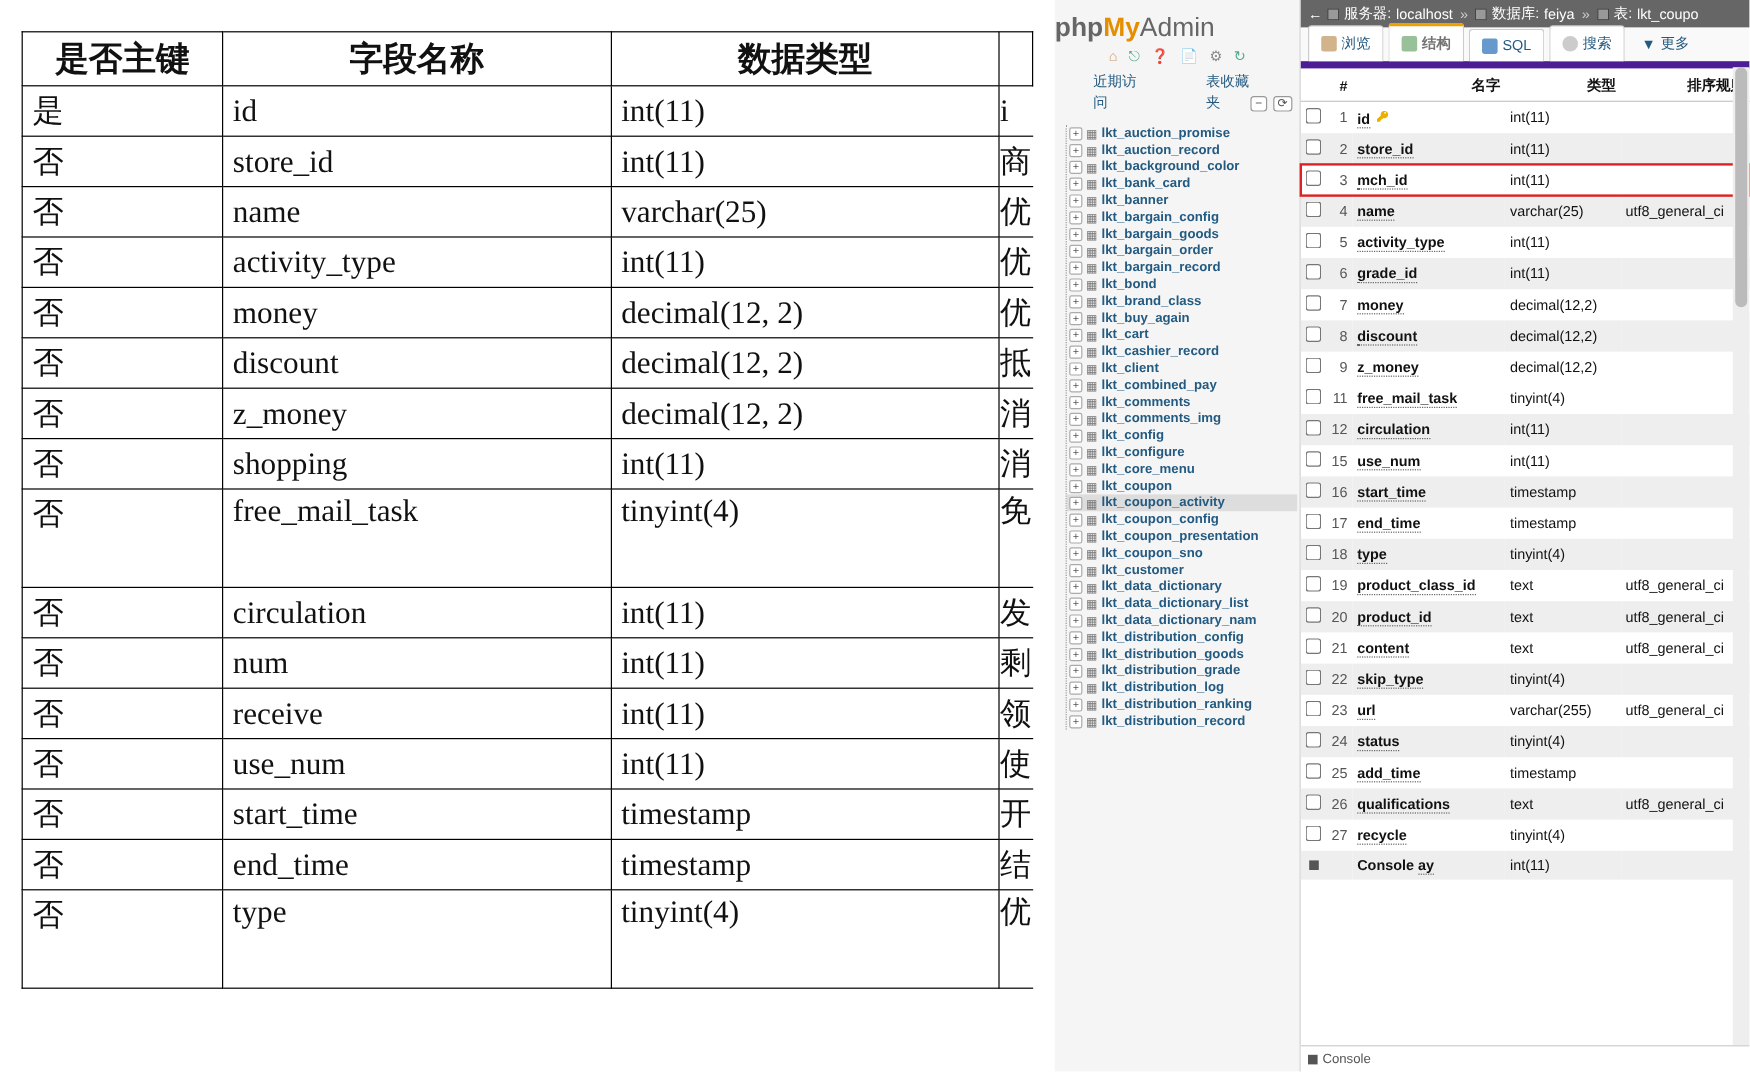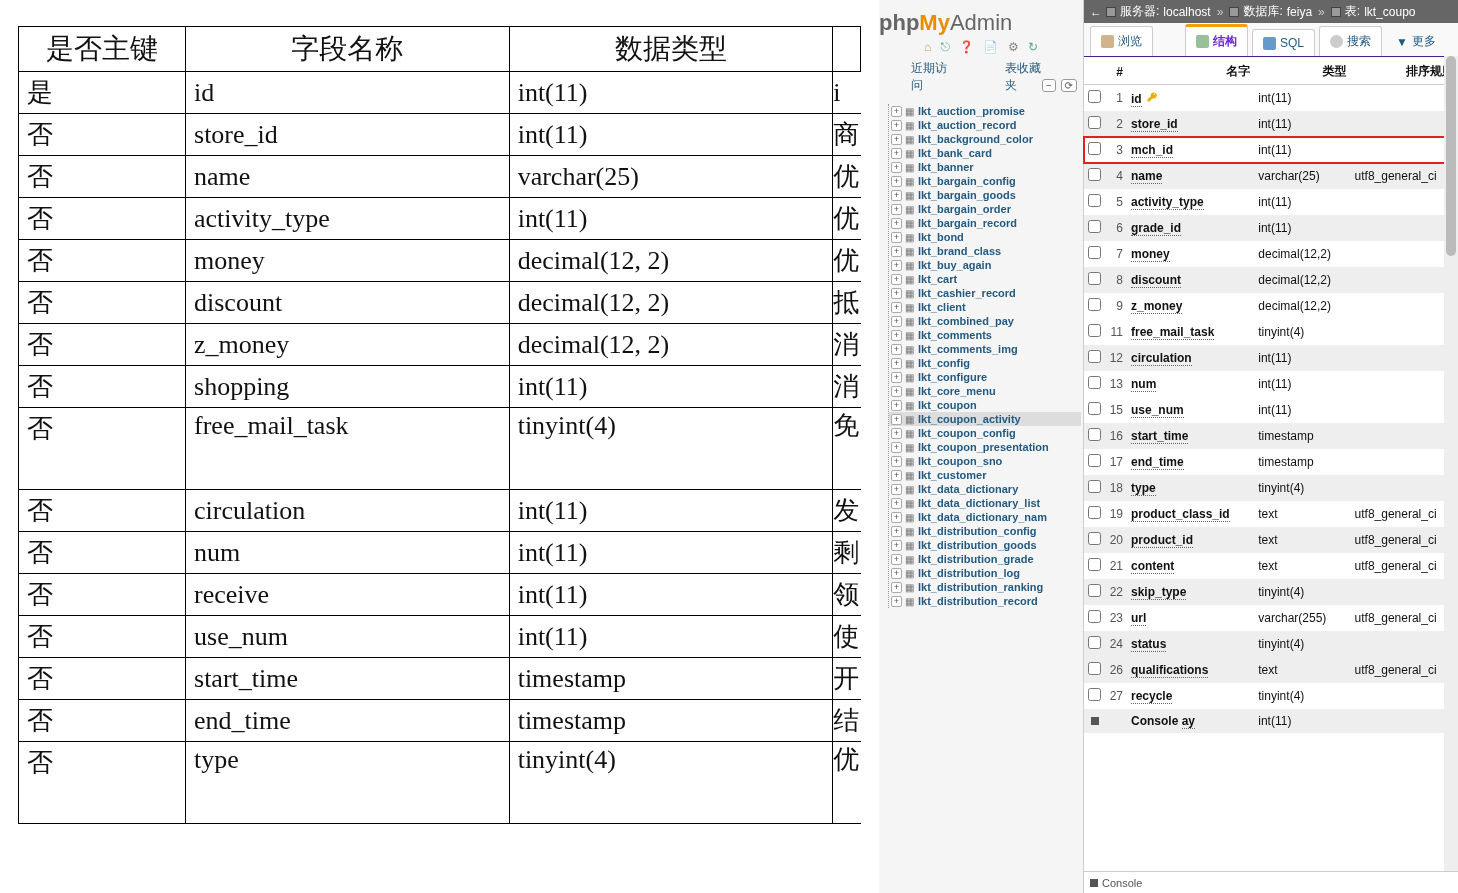--- a/index.html
+++ b/index.html
@@ -36,21 +36,21 @@
     color: #111;
   }
   table.doc-table th, table.doc-table td {
     border: 1.5px solid #000;
     padding: 3px 8px;
     text-align: left;
     height: 40px;
     vertical-align: middle;
   }
   table.doc-table th {
-    font-weight: normal;
+    font-weight: bold;
     text-align: center;
     font-size: 28px;
   }
   table.doc-table tr.tall td { height: 82px; vertical-align: top; }
   table.doc-table td.col4 {
     width: 22px; padding:0;
     border-right:none;
   }
   .nav-panel {
     position: absolute;
@@ -134,21 +134,21 @@
     padding:3px 6px;
     display:flex;
     align-items:center;
     gap:4px;
   }
   .breadcrumb span.sep { color:#ccc; margin:0 2px;}
   .breadcrumb .bic { display:inline-block; width:10px;height:10px;background:#999;border:1px solid #444;}
   .tabs {
     display:flex;
     background:#f9f9f9;
-    border-bottom:1px solid #4c1d95;
+    border-bottom:6px solid #4c1d95;
     height:34px;
     align-items:flex-end;
     padding-left:6px;
     font-size:12px;
   }
   .tab {
     padding:6px 10px;
     border:1px solid #ccc;
     border-bottom:none;
     background:#fff;
@@ -157,22 +157,21 @@
     display:flex;
     align-items:center;
     gap:4px;
     border-top-left-radius:3px;
     border-top-right-radius:3px;
   }
   .tab.active {
     border-top:3px solid #f0a000;
     background:#fff;
     font-weight:600;
-    color:#6d28d9;
-    margin-left:28px;
+    color:#737373;
   }
   .tab .ticon { width:13px;height:13px;display:inline-block;}
   .tab .ti-browse{background:#d2b48c;border-radius:2px;}
   .tab .ti-struct{background:#99c199;border-radius:2px;}
   .tab .ti-sql{background:#6699cc;border-radius:2px;}
   .tab .ti-search{background:#ccc;border-radius:50%;}
   .tab.more { border:none;background:none;color:#235a81;font-weight:normal;}
   .col-table {
     width:100%;
     border-collapse:collapse;
@@ -678,27 +677,20 @@
         </tr>
         <tr class="even">
           <td class="chk"><input type="checkbox" style=""></td>
           <td class="numcell">12</td>
           <td class="namecell bold"><span class="dash-underline">circulation</span></td>
           <td>int(11)</td>
           <td></td>
         </tr>
         <tr class="">
           <td class="chk"><input type="checkbox" style=""></td>
-          <td class="numcell">13</td>
-          <td class="namecell bold"><span class="dash-underline">num</span></td>
-          <td>int(11)</td>
-          <td></td>
-        </tr>
-        <tr class="">
-          <td class="chk"><input type="checkbox" style=""></td>
           <td class="numcell">15</td>
           <td class="namecell bold"><span class="dash-underline">use_num</span></td>
           <td>int(11)</td>
           <td></td>
         </tr>
         <tr class="even">
           <td class="chk"><input type="checkbox" style=""></td>
           <td class="numcell">16</td>
           <td class="namecell bold"><span class="dash-underline">start_time</span></td>
           <td>timestamp</td>
@@ -751,20 +743,27 @@
           <td class="numcell">23</td>
           <td class="namecell bold"><span class="dash-underline">url</span></td>
           <td>varchar(255)</td>
           <td>utf8_general_ci</td>
         </tr>
         <tr class="even">
           <td class="chk"><input type="checkbox" style=""></td>
           <td class="numcell">24</td>
           <td class="namecell bold"><span class="dash-underline">status</span></td>
           <td>tinyint(4)</td>
+          <td></td>
+        </tr>
+        <tr class="">
+          <td class="chk"><input type="checkbox" style=""></td>
+          <td class="numcell">25</td>
+          <td class="namecell bold"><span class="dash-underline">add_time</span></td>
+          <td>timestamp</td>
           <td></td>
         </tr>
         <tr class="even">
           <td class="chk"><input type="checkbox" style=""></td>
           <td class="numcell">26</td>
           <td class="namecell bold"><span class="dash-underline">qualifications</span></td>
           <td>text</td>
           <td>utf8_general_ci</td>
         </tr>
         <tr class="">

